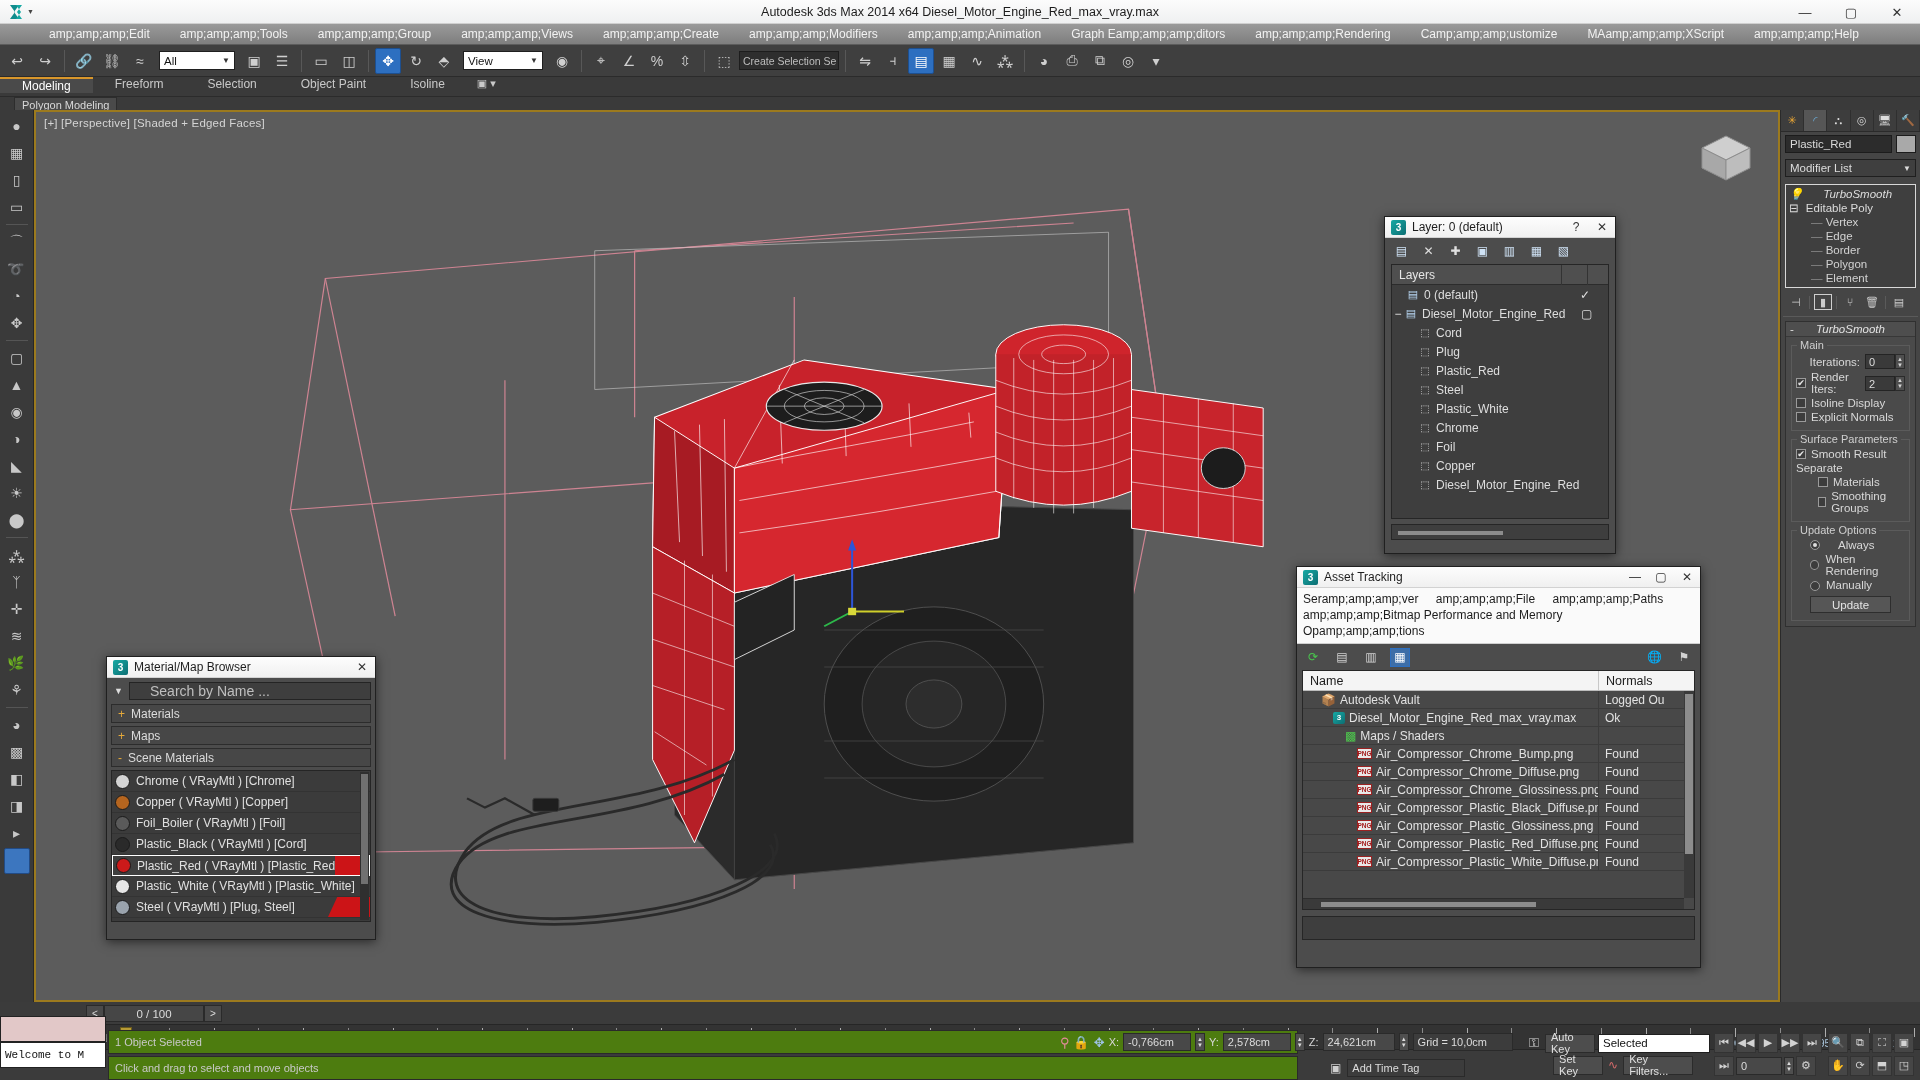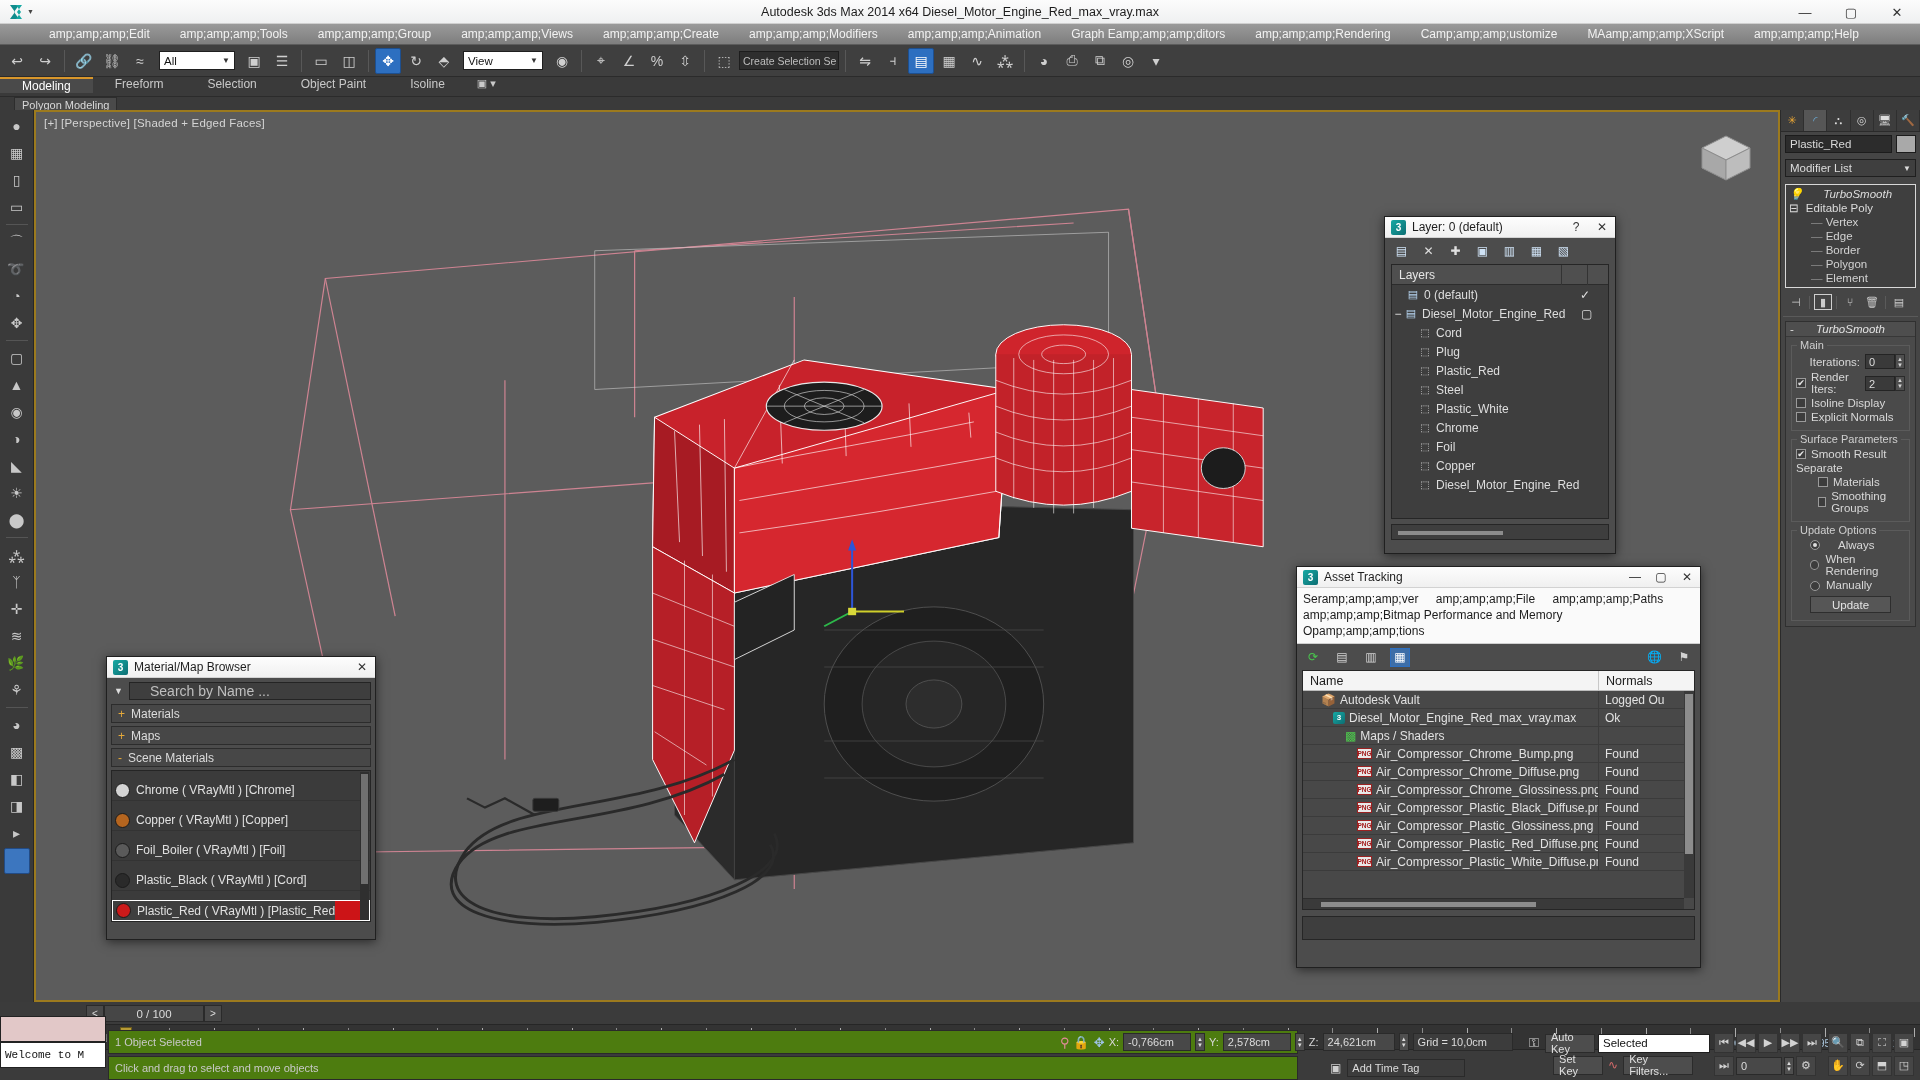--- a/index.html
+++ b/index.html
@@ -192,21 +192,21 @@
   .mmb-search .inp{ flex:1; height:18px; background:#3e3e3e; border:1px solid #242424;
                     color:#bfbfbf; font-size:14px; padding:0 20px; line-height:17px; }
   .mmb-sec{ height:19px; margin:3px 4px; background:#474747; border:1px solid #2c2c2c;
             font-size:12px; color:#dcdcdc; display:flex; align-items:center;
             padding:0 6px; }
   .mmb-sec .pm{ color:#e5a93a; margin-right:6px; }
   .mmb-list{ margin:0 4px; background:#3b3b3b; border:1px solid #252525;
              height:152px; overflow:hidden; position:relative; }
   .mrow{ display:flex; align-items:center; height:21px; padding-left:3px;
          border-bottom:1px solid #333; font-size:12px; color:#e0e0e0;
-         position:relative;margin-top:9px; }
+         position:relative; }
   .mrow .ball{ width:15px; height:15px; border-radius:50%; margin-right:6px;
                border:1px solid #1b1b1b; flex:0 0 auto; }
   .mrow.sel{ border:1px solid #ffffff; background:#3f3f3f; }
   .mrow .redtail{ position:absolute; right:0; top:0; bottom:0; width:34px;
                   background:#cc1417; }
   .mmb-scroll{ position:absolute; right:1px; top:1px; bottom:1px; width:9px;
                background:#2f2f2f; }
   .mmb-scroll .thumb{ position:absolute; top:2px; left:1px; width:7px; height:110px;
                       background:#707070; }
 

